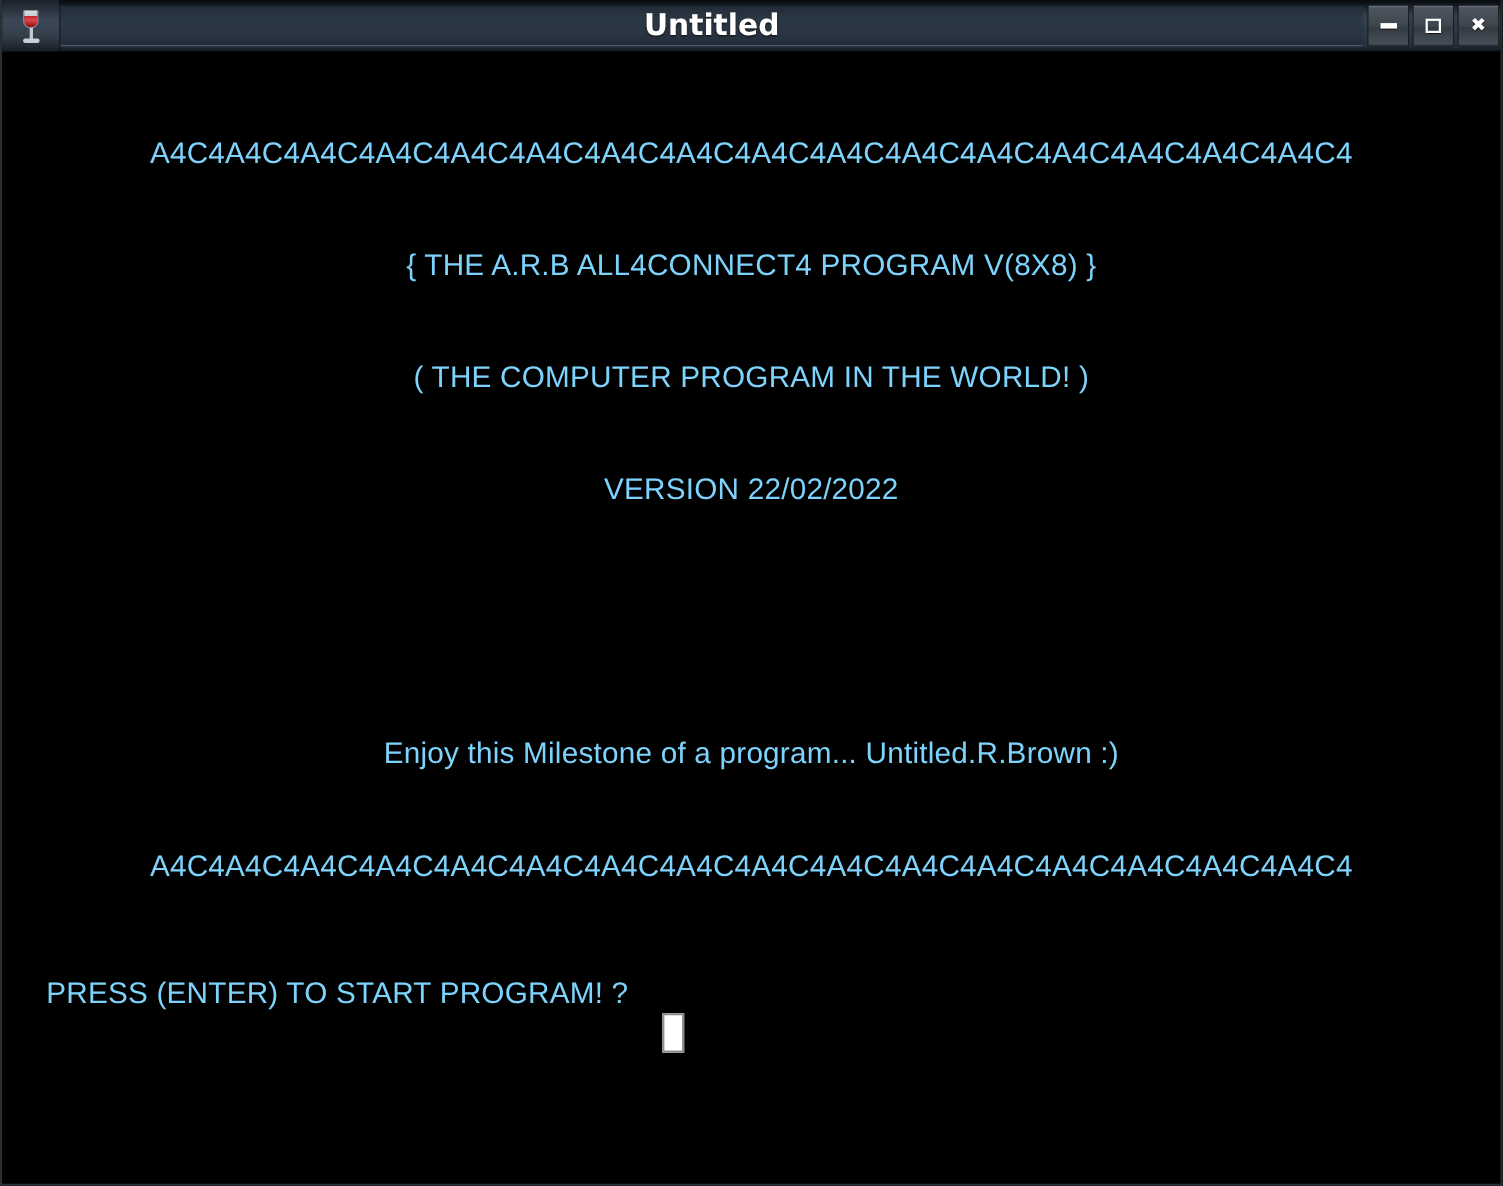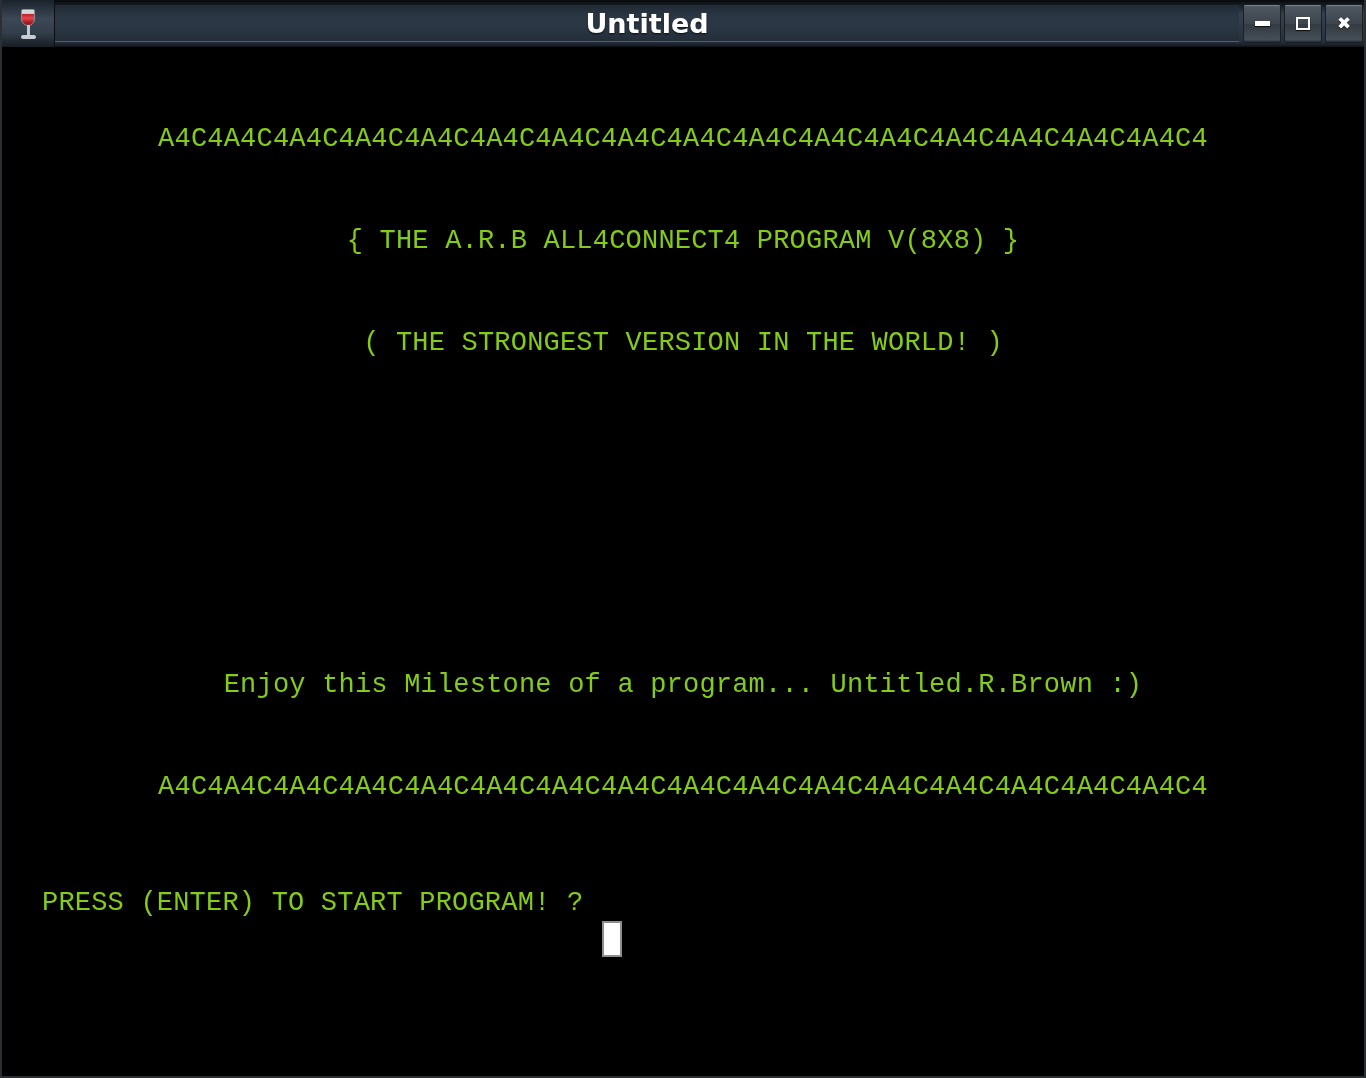--- a/index.html
+++ b/index.html
@@ -161,22 +161,22 @@
     top: 47px;
     width: 1362px;
     height: 1029px;
     background: #000000;
     overflow: hidden;
   }
 
   .console-line {
     position: absolute;
     white-space: pre;
-    color: #84cc16;
-    font-family: Liberation Mono, monospace;
+    color: #7dd3fc;
+    font-family: Liberation Sans, sans-serif;
     font-size: 27px;
     line-height: 34px;
     letter-spacing: 0.2px;
     user-select: none;
   }
   .centered {
     left: 0;
     width: 1362px;
     text-align: center;
   }
@@ -225,22 +225,23 @@
       </div>
     </div>
   </div>
 
   <div id="console-area">
 
     <div class="console-line centered" style="top:75px;">A4C4A4C4A4C4A4C4A4C4A4C4A4C4A4C4A4C4A4C4A4C4A4C4A4C4A4C4A4C4A4C4</div>
 
     <div class="console-line centered" style="top:177px;text-align:center;">{ THE A.R.B ALL4CONNECT4 PROGRAM V(8X8) }</div>
 
-    <div class="console-line centered" style="top:279px;">( THE STRONGEST VERSION IN THE WORLD! )</div>
-
+    <div class="console-line centered" style="top:279px;">( THE COMPUTER PROGRAM IN THE WORLD! )</div>
+
+    <div class="console-line centered" style="top:381px;">VERSION 22/02/2022</div>
 
 
     <div class="console-line centered" style="top:621px;">Enjoy this Milestone of a program... Untitled.R.Brown :)</div>
 
     <div class="console-line centered" style="top:723px;">A4C4A4C4A4C4A4C4A4C4A4C4A4C4A4C4A4C4A4C4A4C4A4C4A4C4A4C4A4C4A4C4</div>
 
     <div class="console-line" style="left:18px; top:839px;margin-left:22px;">PRESS (ENTER) TO START PROGRAM! ?</div>
 
     <div id="text-cursor"></div>
   </div>

